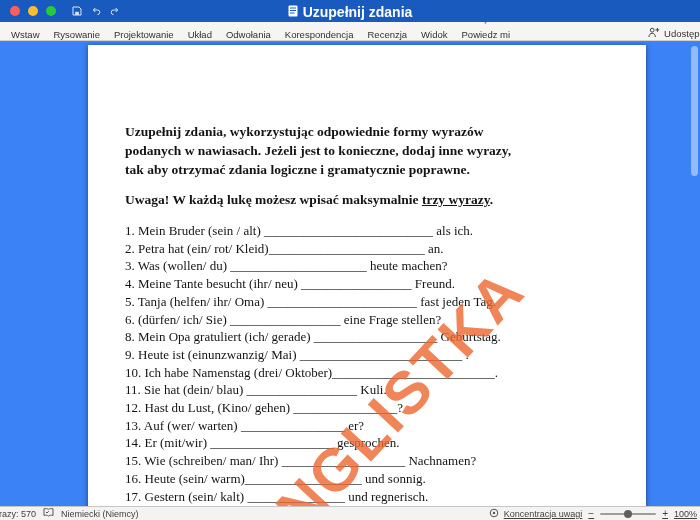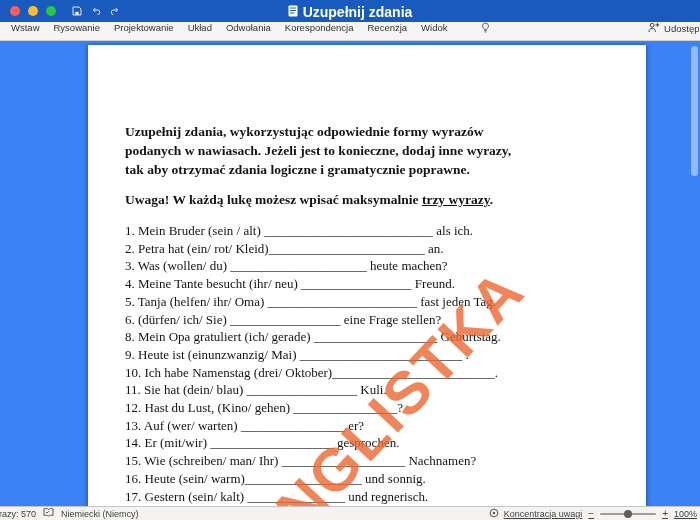--- a/index.html
+++ b/index.html
@@ -14,21 +14,21 @@
   .titlebar { position:absolute; top:0; left:0; right:0; height:22px; background:#185abd; display:flex; align-items:center; }
   .traffic { display:flex; gap:8px; margin-left:10px; }
   .tl { width:10px; height:10px; border-radius:50%; display:inline-block; }
   .tl.red { background:#fe5f57; }
   .tl.yellow { background:#febc2e; }
   .tl.green { background:#28c840; }
   .qat { display:flex; gap:9px; margin-left:16px; opacity:.85; align-items:center; }
   .title-center { position:absolute; left:0; right:0; top:0; height:24px; display:flex; align-items:center; justify-content:center; gap:5px; color:#fff; font-size:14px; font-weight:700; pointer-events:none; }
 
   
-  .tabsrow { position:absolute; top:22px; left:0; right:0; height:19px; background:#f6f5f4; border-bottom:1px solid #d2d0ce; display:flex; align-items:flex-start; padding-left:4px; font-size:9.5px; color:#323130; overflow:hidden; white-space:nowrap; }
+  .tabsrow { position:absolute; top:22px; left:0; right:0; height:19px; background:#f6f5f4; border-bottom:1px solid #d2d0ce; display:flex; align-items:flex-end; padding-left:4px; font-size:9.5px; color:#323130; overflow:hidden; white-space:nowrap; }
   .tab { padding:0 7px; cursor:default; }
   .tellme { display:flex; align-items:center; gap:3px; padding:0 7px;flex-direction:column; }
   .share-btn { margin-left:auto; display:flex; align-items:center; gap:4px; margin-right:-9px; white-space:nowrap; color:#323130; }
 
   
   .workspace { position:absolute; top:42px; left:0; right:0; bottom:14px; background:#3b82f6; overflow:hidden; }
   .page { position:absolute; left:88px; top:3px; width:558px; height:520px; background:#fff; box-shadow:0 1px 5px rgba(0,0,0,.5); }
   .content { position:absolute; left:37px; top:77px; width:497px; font-family:"Liberation Serif", serif; color:#141414; }
   .intro-line { font-size:13.5px; font-weight:700; line-height:19px; white-space:nowrap; }
   .note { margin-top:11px; font-size:13.5px; font-weight:700; line-height:19px; white-space:nowrap; }

